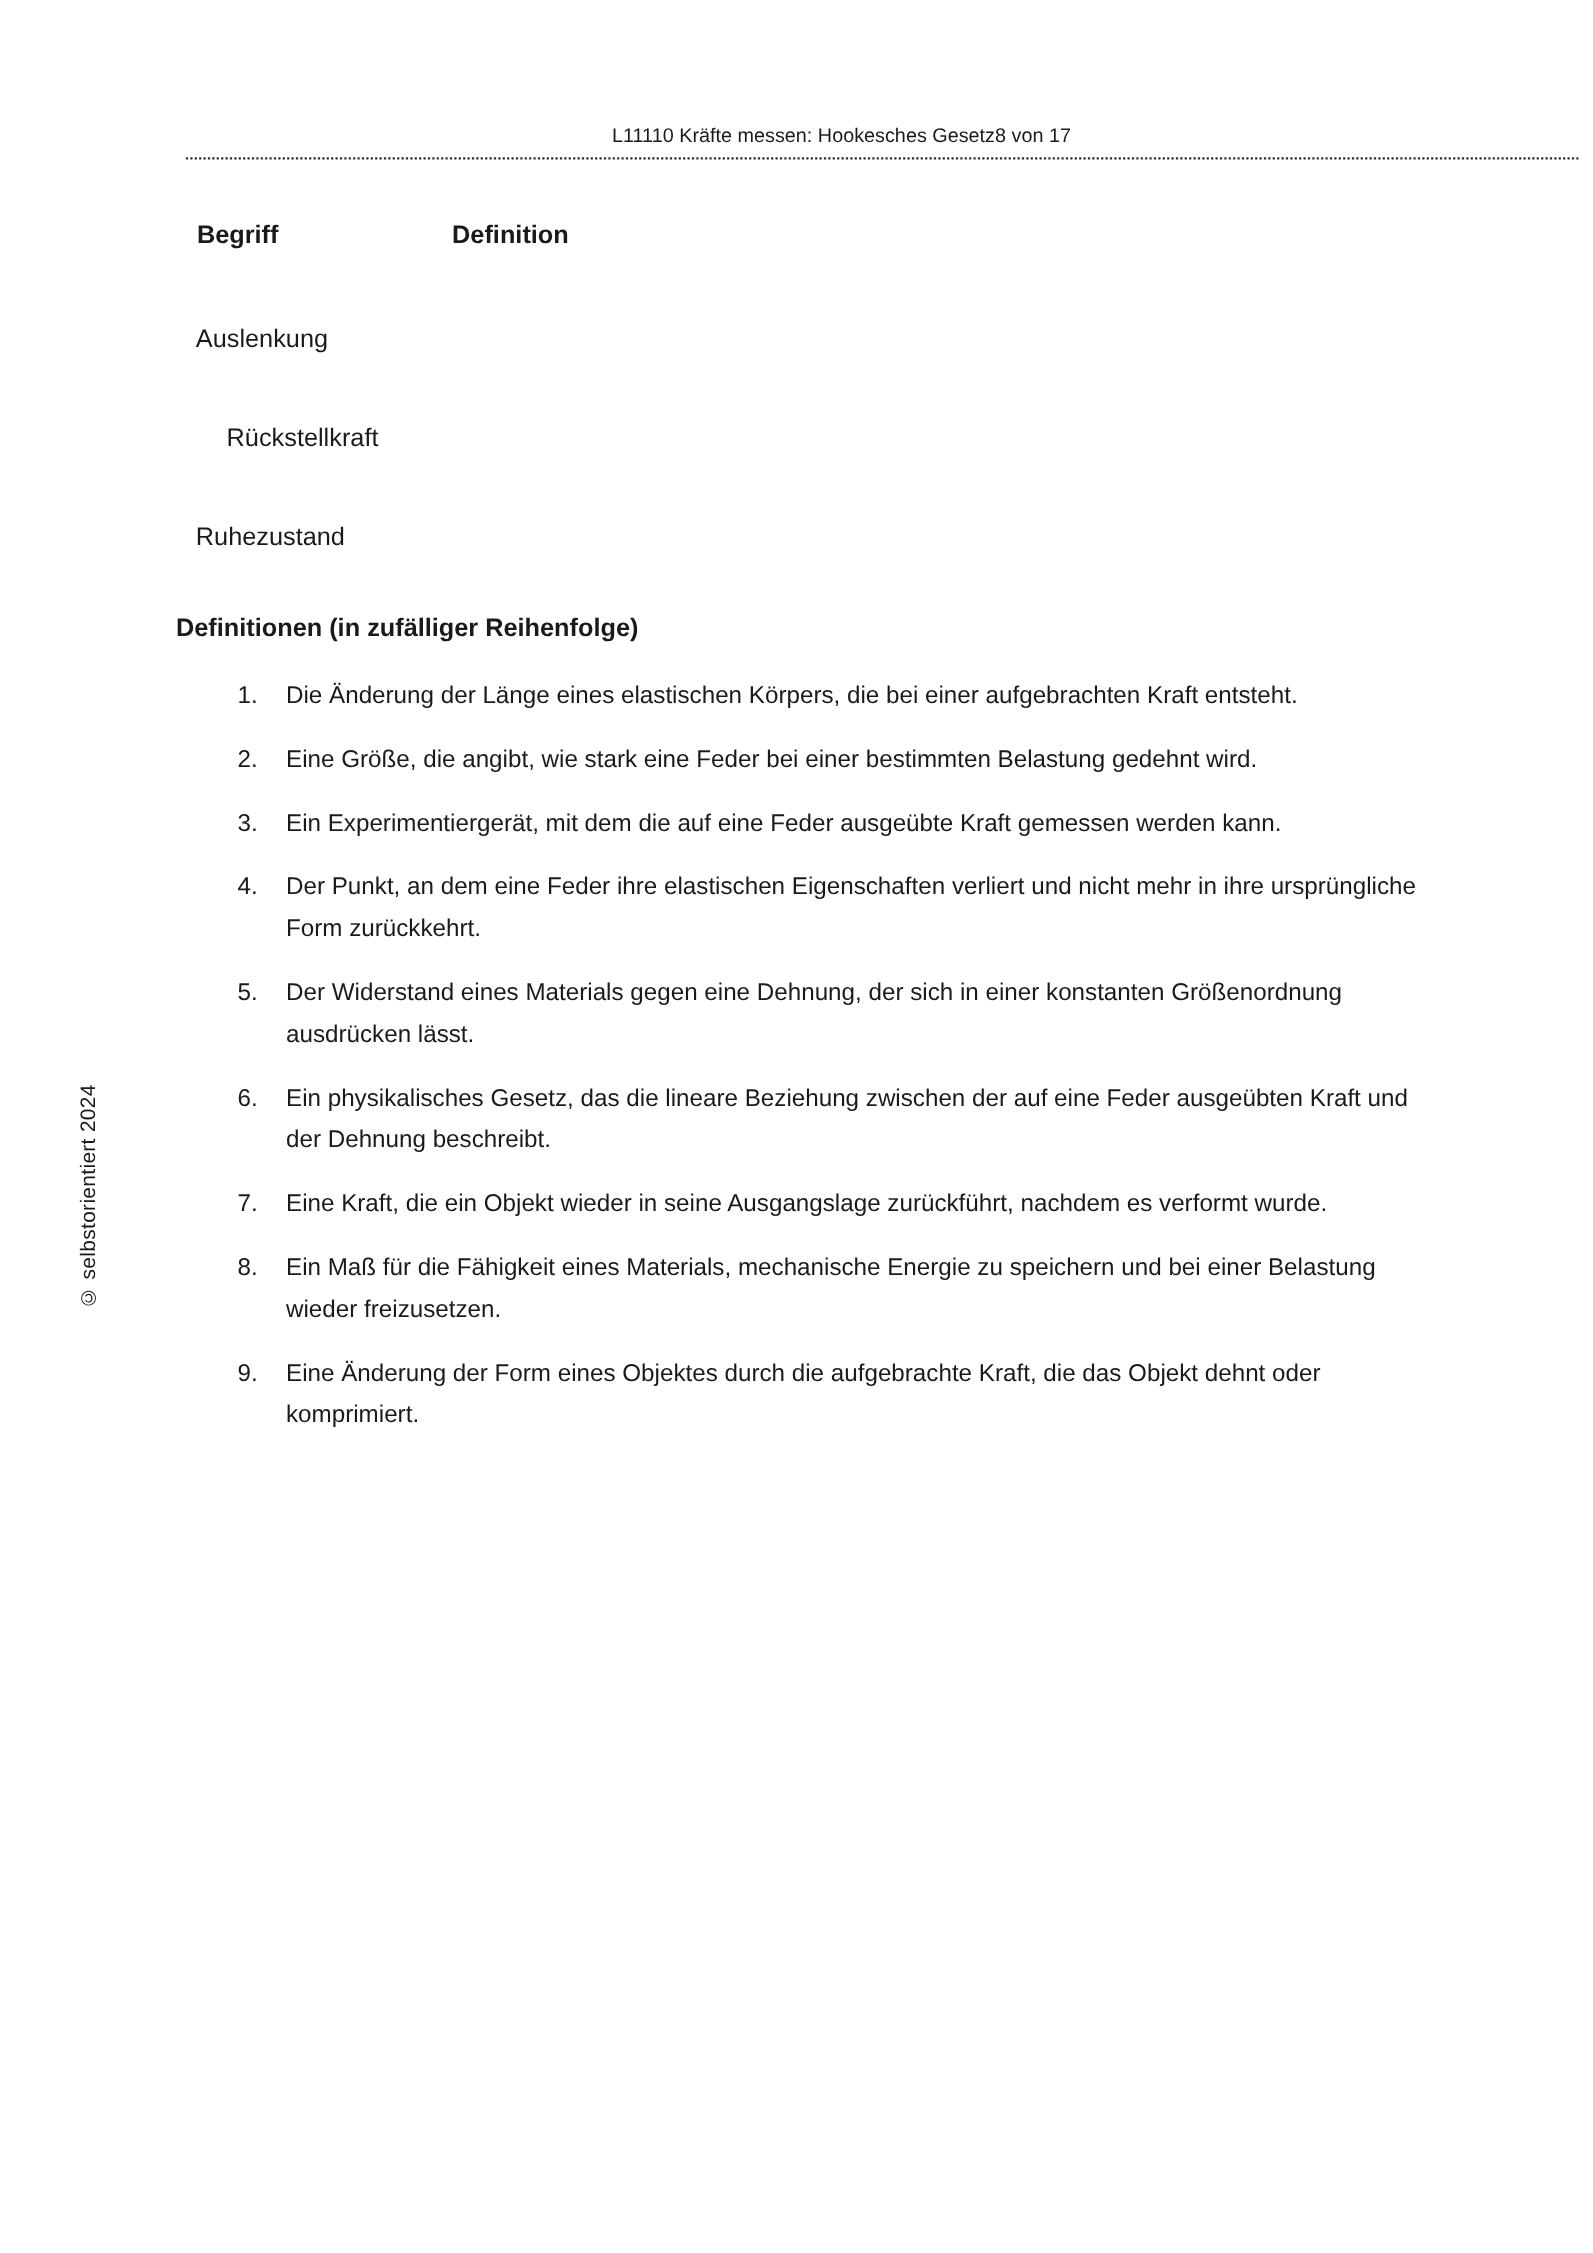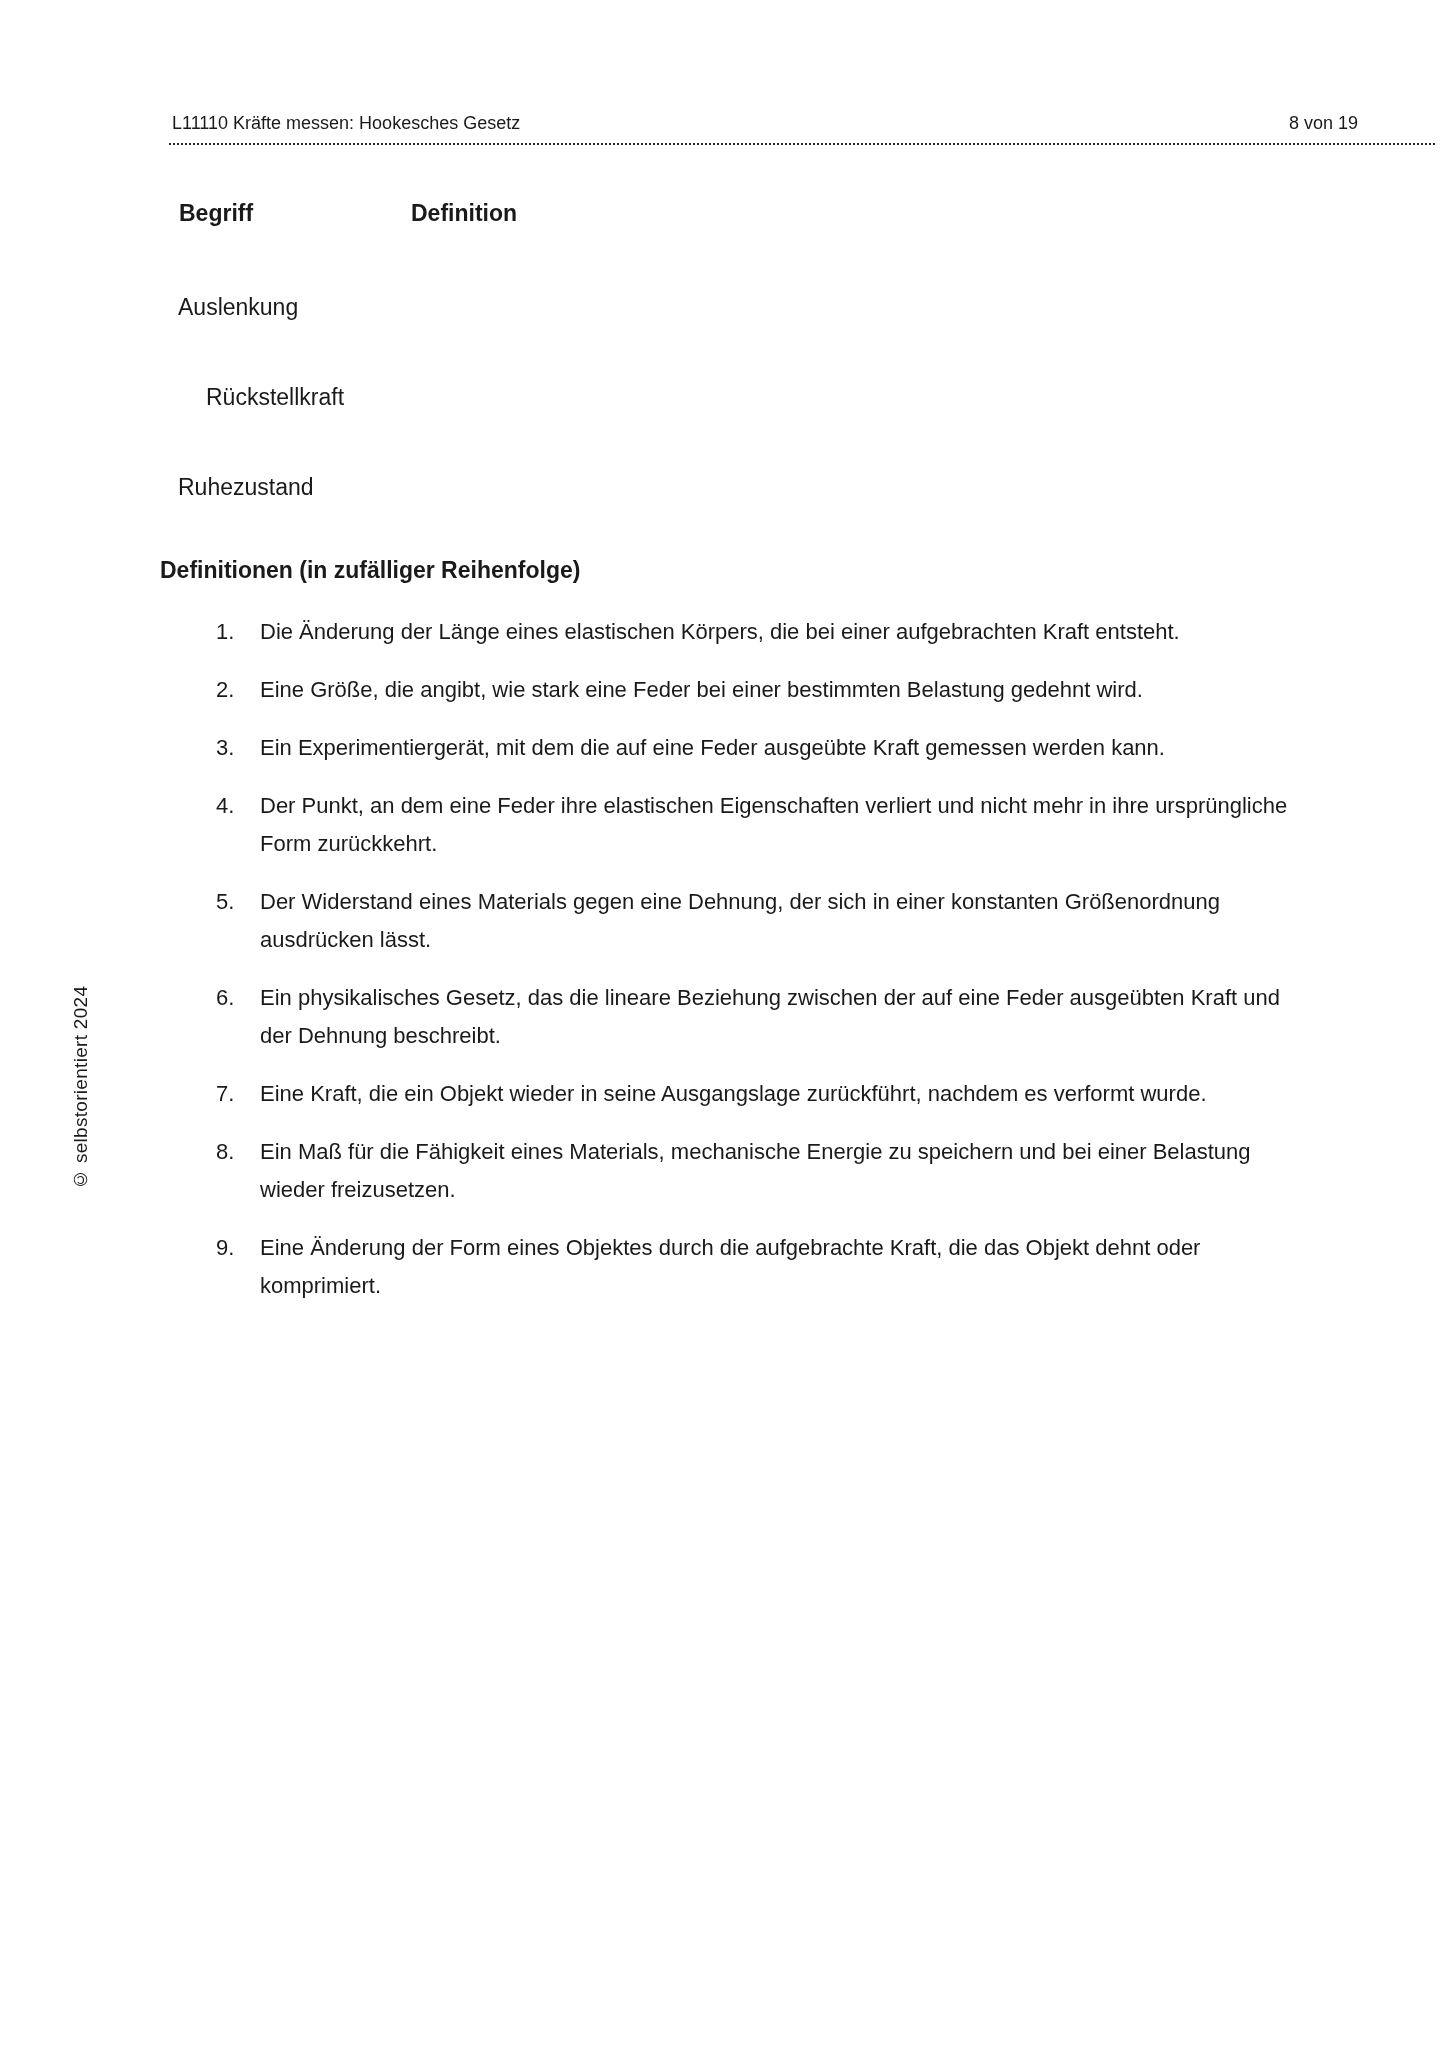--- a/index.html
+++ b/index.html
@@ -17,21 +17,21 @@
     overflow: hidden;
   }
 
   
   .header-row {
     position: absolute;
     left: 172px;
     top: 112px;
     width: 1186px;
     display: flex;
-    justify-content: space-between;
+    justify-content: center;
     align-items: baseline;
     font-size: 18px;
     line-height: 22px;
     color: #1a1a1a;
   }
   .header-rule {
     position: absolute;
     left: 169px;
     top: 143px;
     width: 1266px;
@@ -115,21 +115,21 @@
     white-space: nowrap;
   }
 </style>
 </head>
 <body>
 
 <div class="page">
 
   <div class="header-row">
     <span>L11110 Kräfte messen: Hookesches Gesetz</span>
-    <span>8 von 19</span>
+    <span>8 von 17</span>
   </div>
   <div class="header-rule"></div>
 
   <div class="col-headers">
     <span class="col-header-term">Begriff</span>
     <span class="col-header-definition">Definition</span>
   </div>
 
   <div class="term term-0">Auslenkung</div>
   <div class="term term-1">Rückstellkraft</div>

